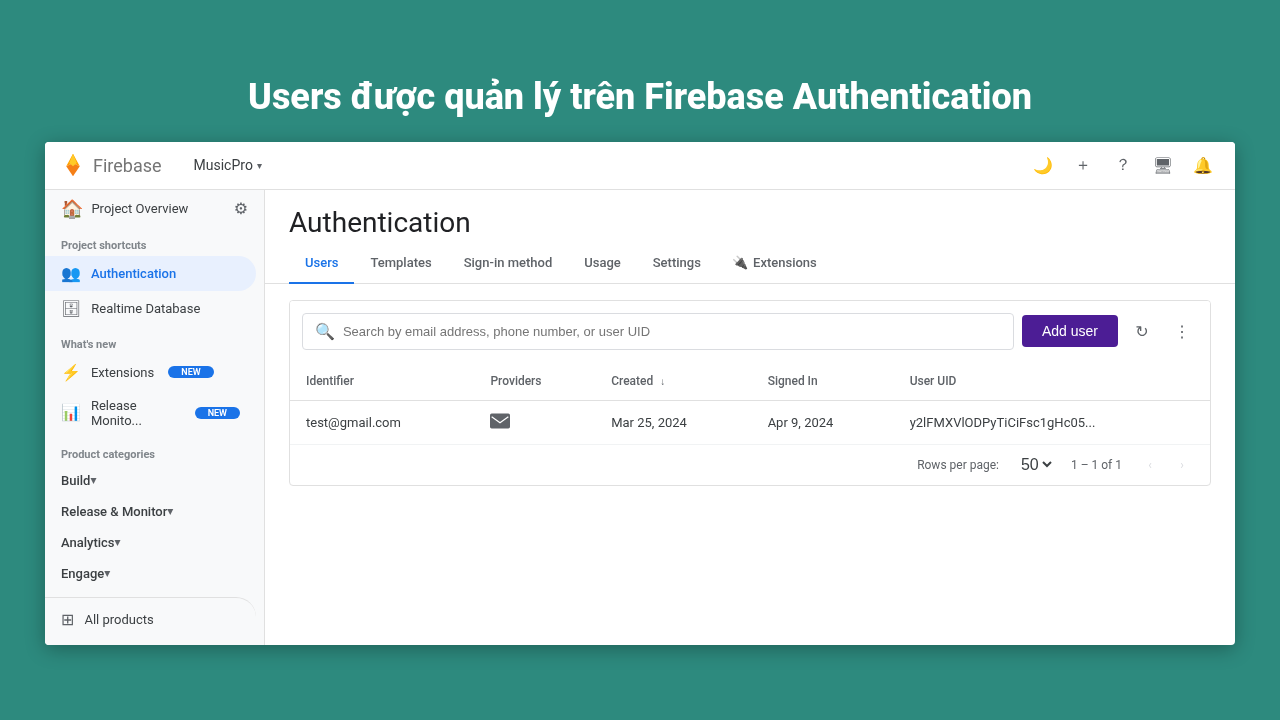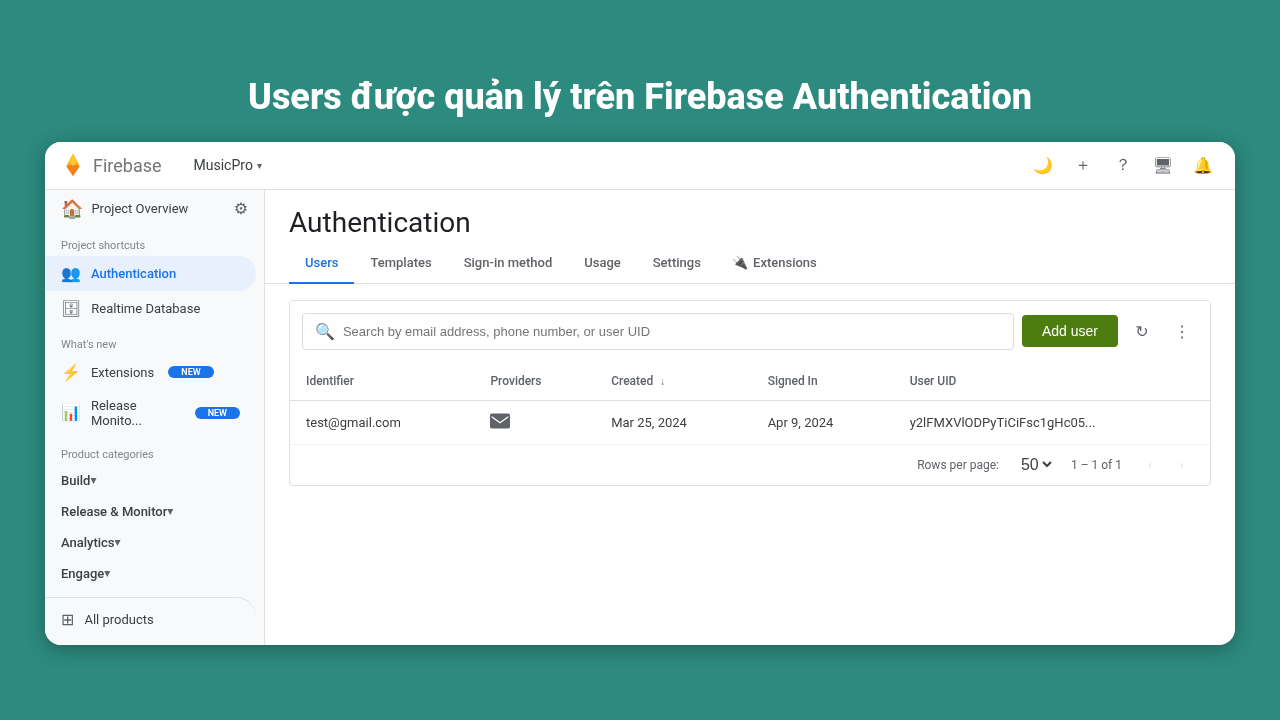--- a/index.html
+++ b/index.html
@@ -19,21 +19,21 @@
       color: white;
       font-size: 36px;
       font-weight: 800;
       text-align: left;
       margin-bottom: 24px;
       padding: 0 20px;
     }
     .browser-window {
       width: 1190px;
       background: white;
-      border-radius: 16px;
+      border-radius: 4px;
       overflow: hidden;
       box-shadow: 0 4px 20px rgba(0,0,0,0.3);
       display: flex;
       flex-direction: column;
     }
     
     .top-bar {
       display: flex;
       align-items: center;
       padding: 0 16px;
@@ -117,21 +117,21 @@
       background: #e8f0fe;
       color: #1a73e8;
       font-weight: 500;
     }
     .sidebar-item .icon { font-size: 16px; color: #5f6368; }
     .sidebar-item.active .icon { color: #1a73e8; }
     .sidebar-section-label {
       font-size: 11px;
       color: #80868b;
       padding: 12px 16px 4px;
-      font-weight: 400;
+      font-weight: 700;
       text-transform: none;
     }
     .sidebar-category {
       display: flex;
       align-items: center;
       padding: 8px 16px;
       cursor: pointer;
       font-size: 13px;
       color: #3c4043;
       font-weight: 500;
@@ -206,21 +206,21 @@
     .search-input-wrapper input {
       border: none;
       outline: none;
       font-size: 13px;
       color: #3c4043;
       width: 100%;
       background: transparent;
     }
     .search-icon { color: #80868b; font-size: 16px; }
     .add-user-btn {
-      background: #4d7c0f;
+      background: #4c1d95;
       color: white;
       border: none;
       padding: 8px 20px;
       border-radius: 4px;
       font-size: 14px;
       font-weight: 500;
       cursor: pointer;
     }
     .refresh-icon, .more-icon {
       width: 32px;

